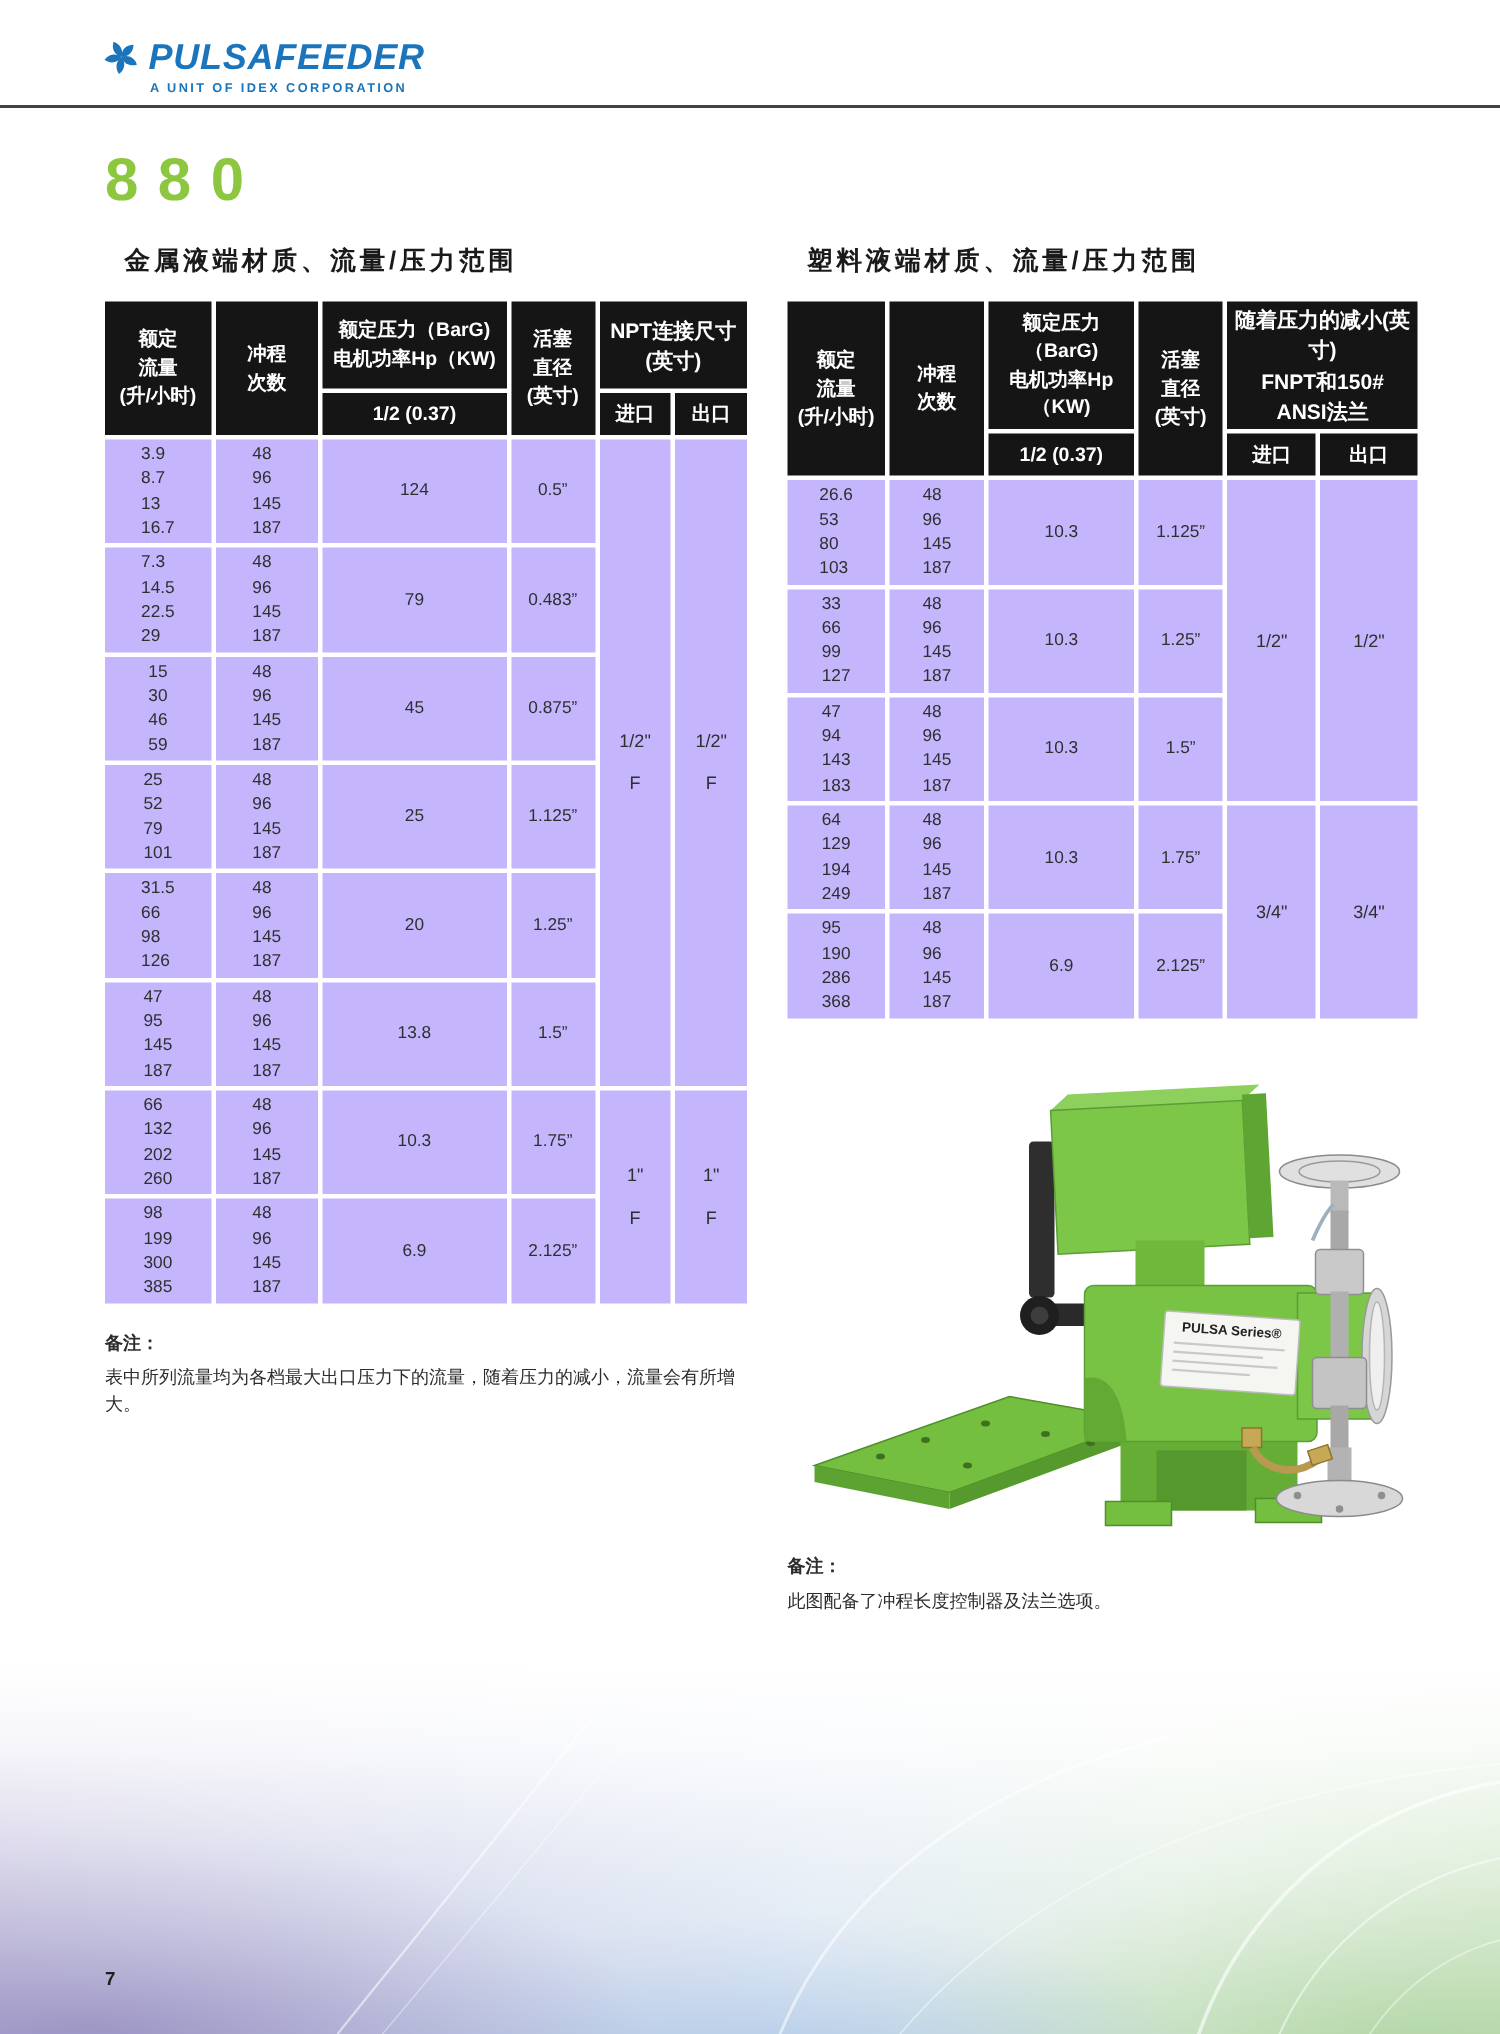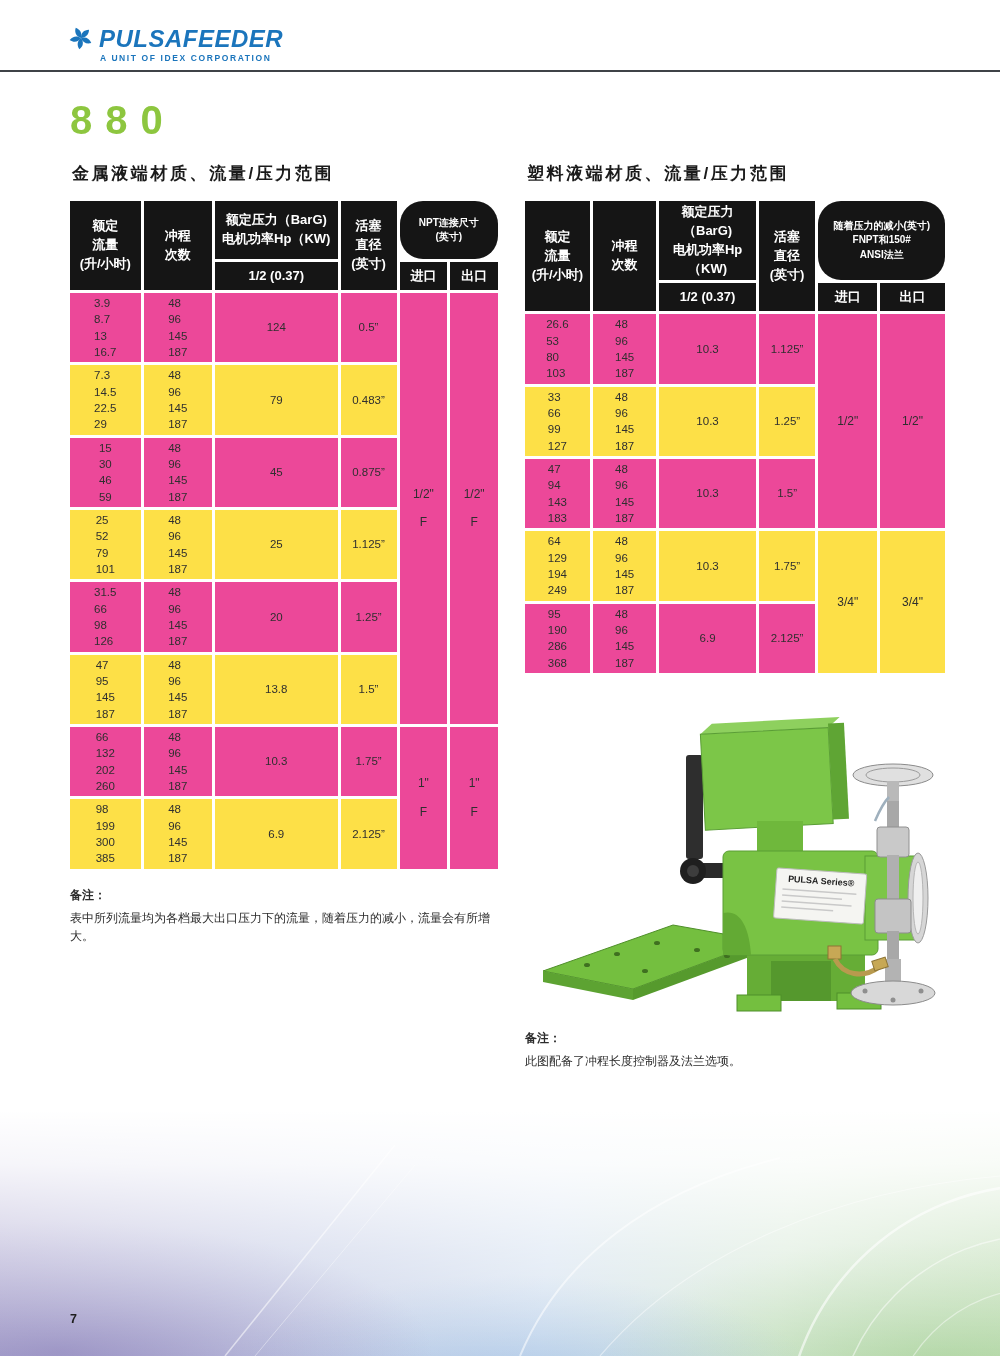--- a/index.html
+++ b/index.html
@@ -13,32 +13,32 @@
   .brand-sub{color:#1b75bc;font-size:8.5px;font-weight:700;letter-spacing:1.6px;margin:2px 0 0 32px;}
   .rule{position:absolute;left:0;top:70px;width:1000px;height:2px;background:#3f4347;}
 
   
   .model{position:absolute;left:70px;top:98px;margin:0;color:#8dc63f;font-size:40px;font-weight:700;letter-spacing:13px;line-height:1.1;}
 
   
   .col{position:absolute;top:160px;}
   .col-left{left:70px;width:428px;}
   .col-right{left:525px;width:420px;}
-  .sec-heading{margin:2px 2px 0;font-size:17px;font-weight:700;color:#1a1a1a;letter-spacing:2.6px;}
+  .sec-heading{margin:2px 13px 0;font-size:17px;font-weight:700;color:#1a1a1a;letter-spacing:2.6px;}
   .sec-range{margin-top:13px;font-size:15px;color:#161616;letter-spacing:3.2px;}
 
   
   table{border-collapse:separate;border-spacing:3px;width:calc(100% + 6px);margin:13px -3px 0;table-layout:fixed;}
   th{background:#151515;color:#fff;font-weight:700;font-size:13px;white-space:pre-line;line-height:1.45;padding:2px;text-align:center;vertical-align:middle;}
   thead tr:first-child th{height:54px;}
   th.th-sub{height:24px;font-size:13px;margin-left:16px;}
-  th.th-conn{font-size:10px;border-radius:23px;}
+  th.th-conn{font-size:14px;}
   td{font-size:11.5px;color:#2f2f2f;text-align:center;vertical-align:middle;height:62px;line-height:1.42;padding:2px;}
-  tr.r-blue td{background:#ec4899;}
-  tr.r-gray td{background:#fde047;}
+  tr.r-blue td{background:#c4b5fd;}
+  tr.r-gray td{background:#c4b5fd;}
   td.conn{background:#d3d3d3;white-space:pre-line;font-size:12px;line-height:2.4;}
   .grp{display:inline-block;text-align:left;white-space:pre-line;}
 
   
   .note{margin-top:14px;font-size:12px;color:#2c2c2c;line-height:1.5;}
   .note-label{font-weight:700;margin-bottom:5px;}
 
   
   .figure{margin-top:27px;width:420px;height:322px;background:#fff;}
   .fig-note{margin-top:4px;}

